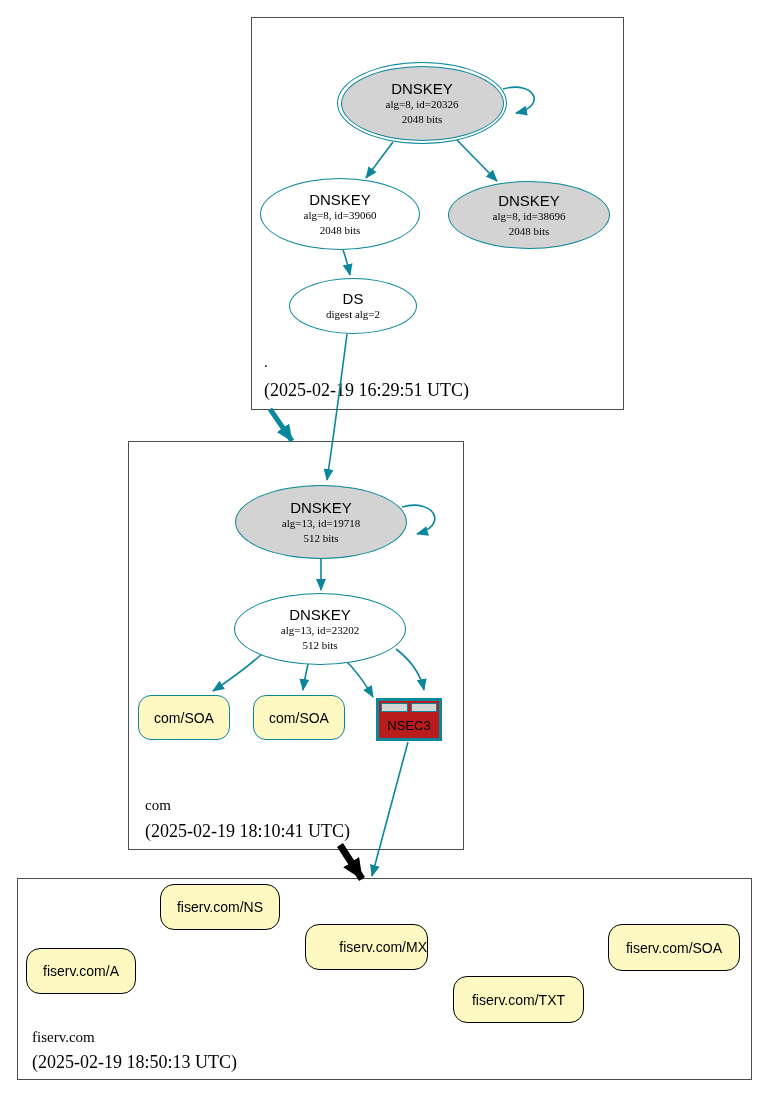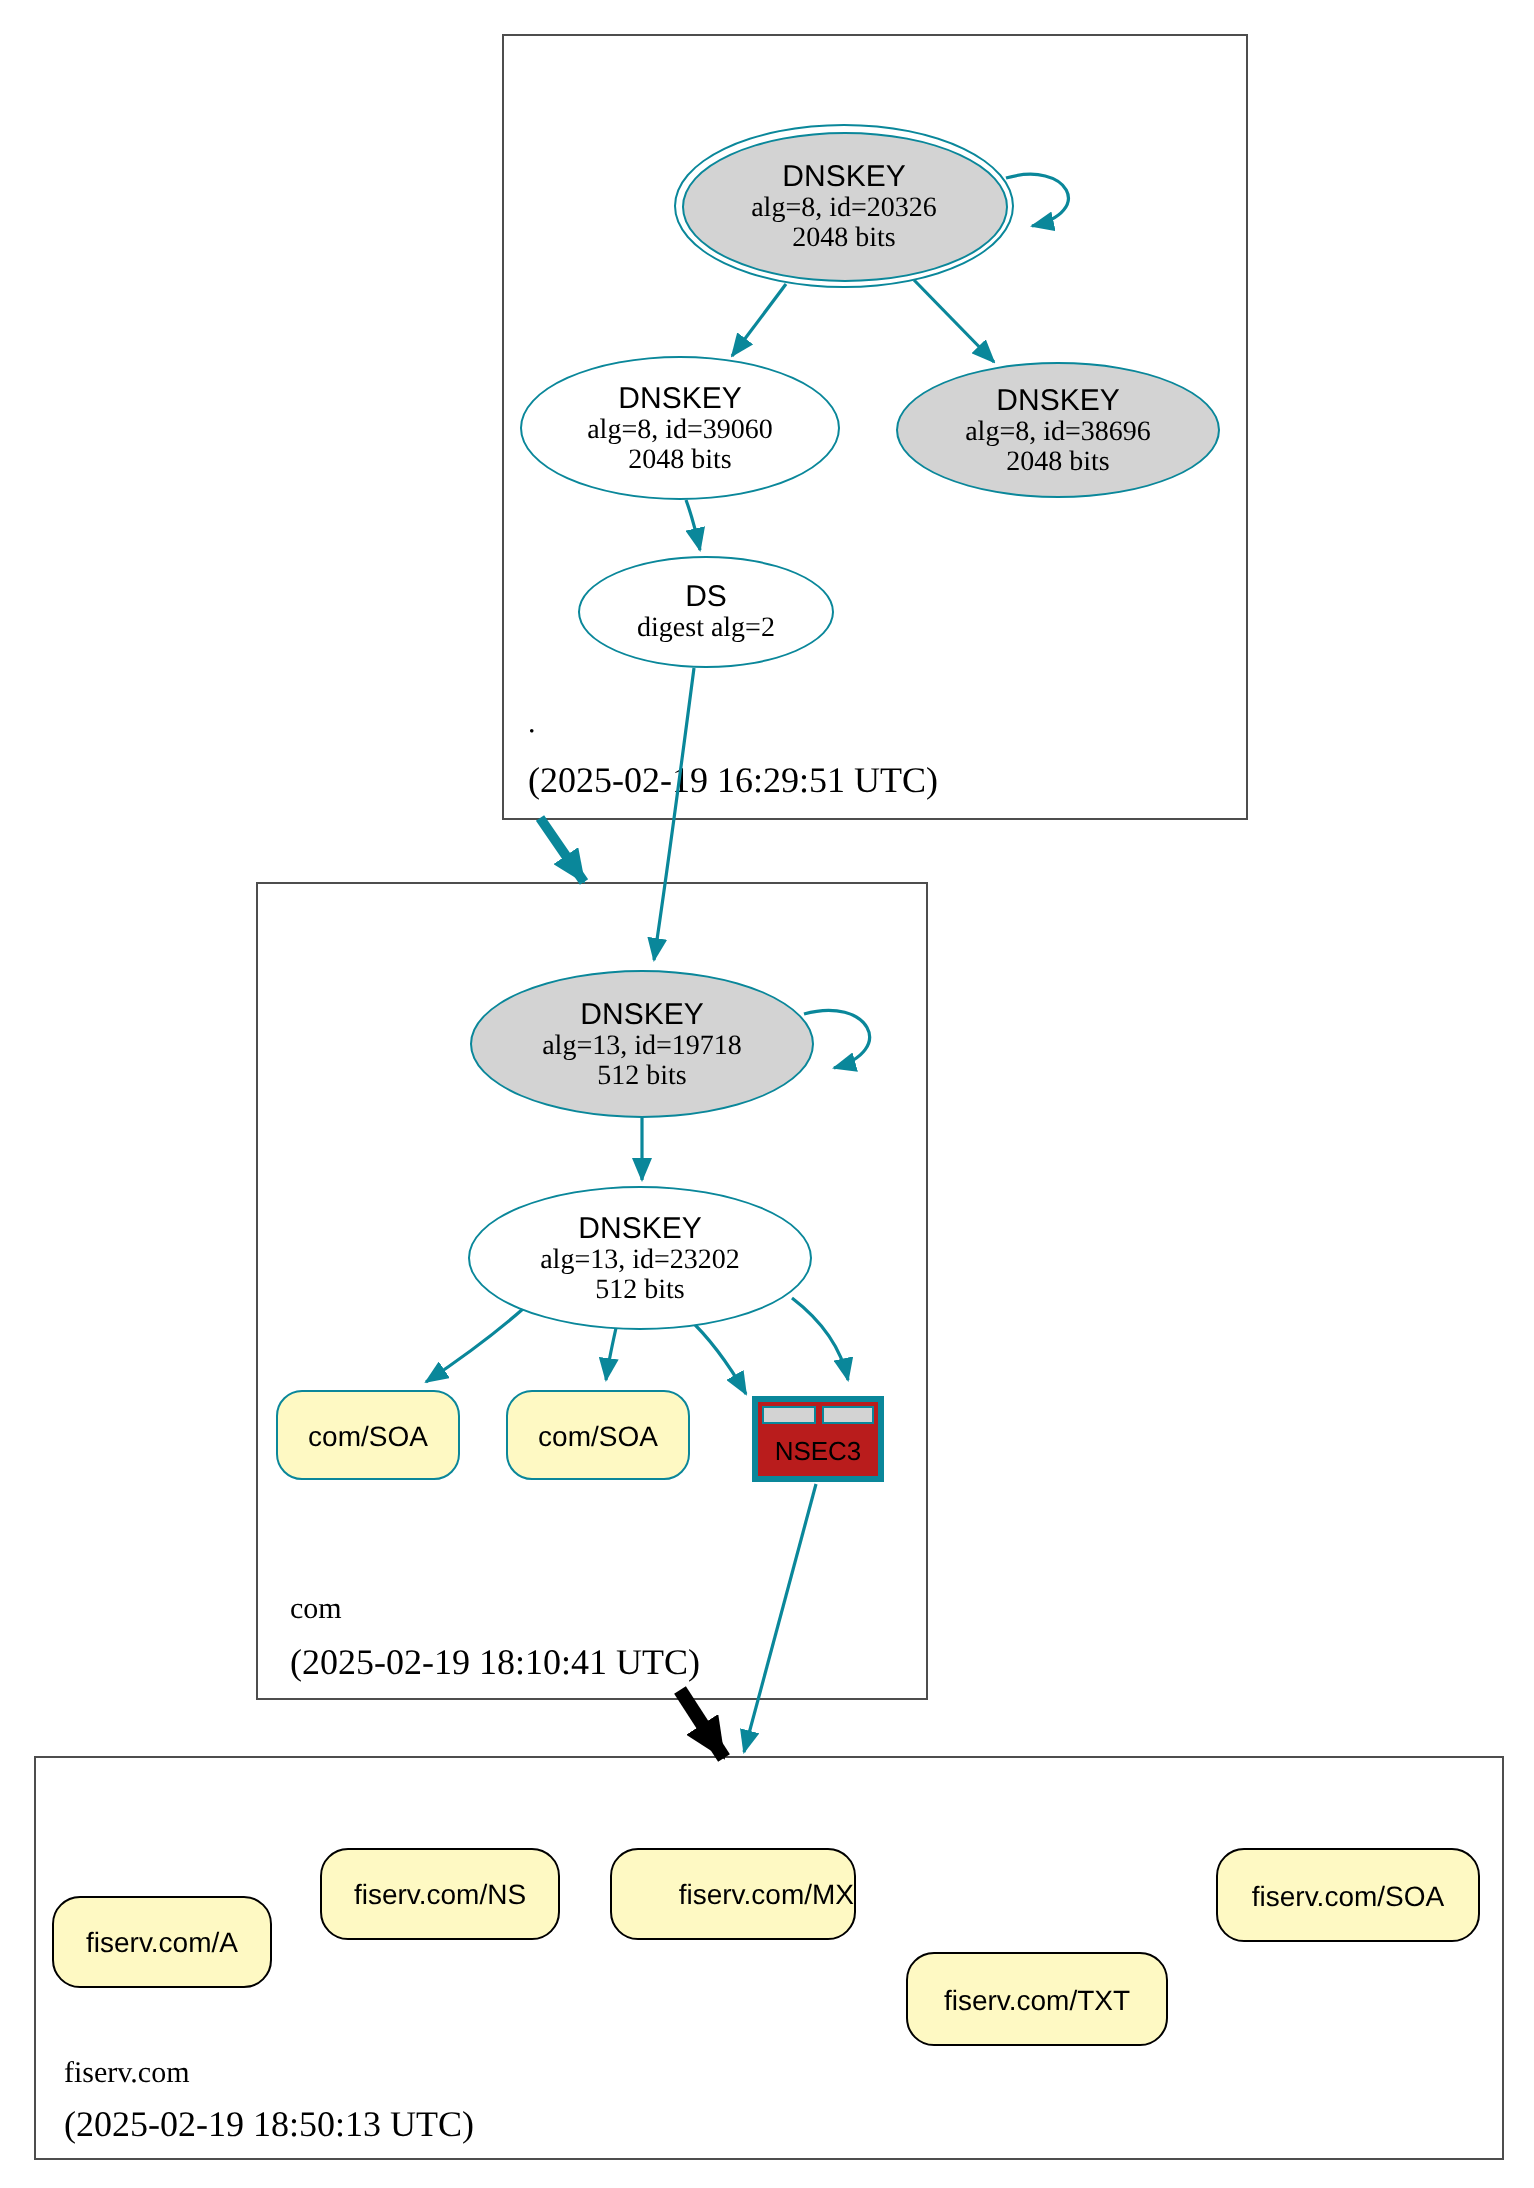--- a/index.html
+++ b/index.html
@@ -26,21 +26,21 @@
   .ellipse.gray { background:#d3d3d3; }
   .double-outer {
     border:1.6px solid #0a879a; border-radius:50%; background:#ffffff;
   }
   .double-inner {
     position:absolute; left:2.5px; top:2.5px; right:2.5px; bottom:2.5px;
     border:1.6px solid #0a879a; border-radius:50%; background:#d3d3d3;
     display:flex; flex-direction:column; align-items:center; justify-content:center; text-align:center;
   }
   .node-title { font-size:15px; line-height:17px; color:#000; }
-  .node-detail { font-family:"Liberation Serif", serif; font-size:14px; line-height:15px; color:#000; }
+  .node-detail { font-family:"Liberation Serif", serif; font-size:11px; line-height:15px; color:#000; }
   .rrset {
     border:1.6px solid #0a879a; border-radius:13px; background:#fef9c3;
     display:flex; align-items:center; justify-content:center;
     font-size:14px; color:#000;
   }
   .rrset.black { border:1.6px solid #000000; border-radius:14px; }
   .nsec3 {
     border:3px solid #0a879a; background:#b91c1c; padding:2px 2px 0 2px;
     display:flex; flex-direction:column;
   }
@@ -147,21 +147,21 @@
     <div class="nsec3-cells">
       <div class="nsec3-cell"></div>
       <div class="nsec3-cell"></div>
     </div>
     <div class="nsec3-label">NSEC3</div>
   </div>
 
   <div class="node rrset black" style="left:26px; top:948px; width:110px; height:46px;">
     <span>fiserv.com/A</span>
   </div>
-  <div class="node rrset black" style="left:160px; top:924px; width:120px; height:46px;text-align:center;">
+  <div class="node rrset black" style="left:160px; top:884px; width:120px; height:46px;text-align:center;">
     <span>fiserv.com/NS</span>
   </div>
   <div class="node rrset black" style="left:305px; top:924px; width:123px; height:46px;justify-content:flex-end;">
     <span>fiserv.com/MX</span>
   </div>
   <div class="node rrset black" style="left:453px; top:976px; width:131px; height:47px;">
     <span>fiserv.com/TXT</span>
   </div>
   <div class="node rrset black" style="left:608px; top:924px; width:132px; height:47px;">
     <span>fiserv.com/SOA</span>

